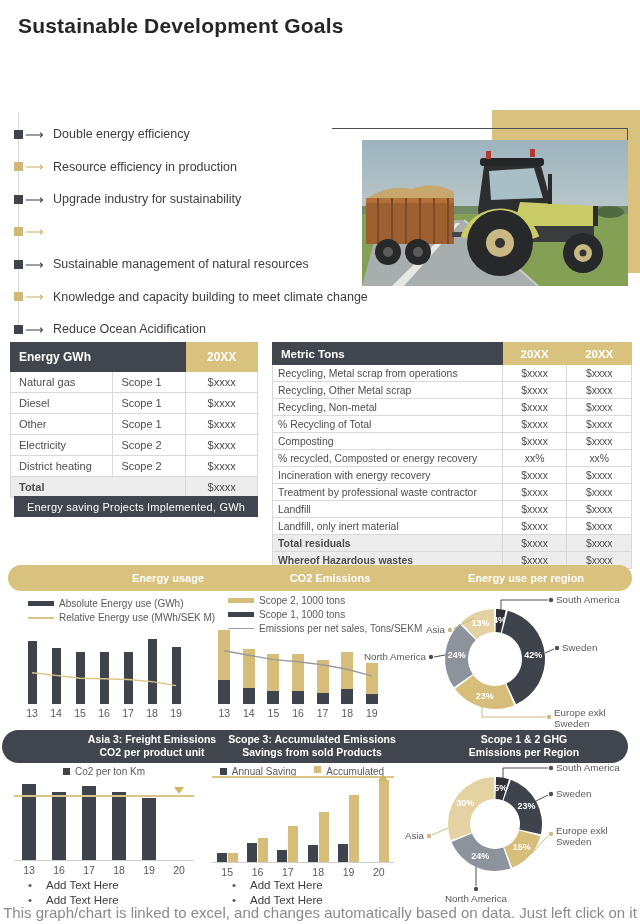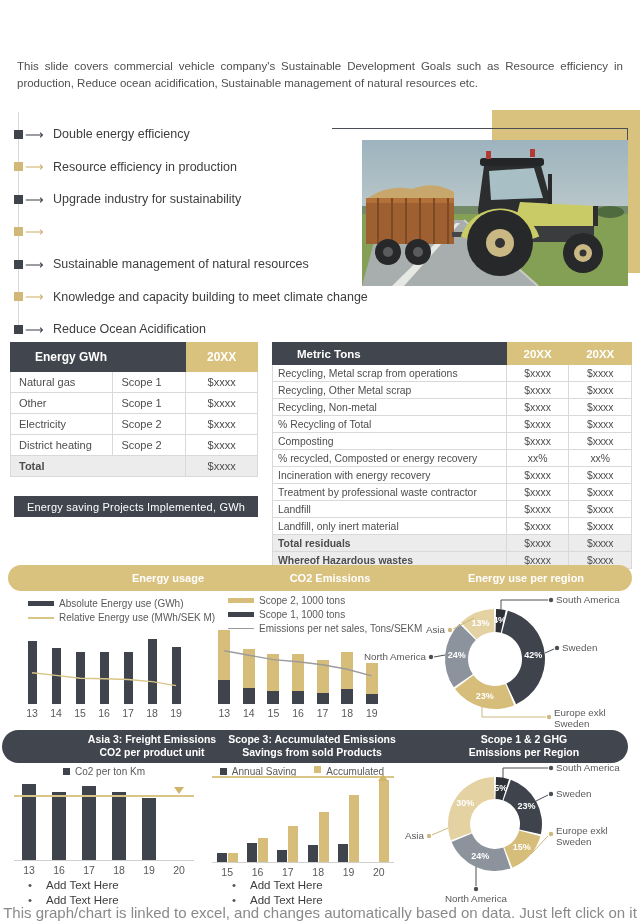--- a/index.html
+++ b/index.html
@@ -30,21 +30,21 @@
   .tbl{position:absolute;background:#fff;}
   .tbl td,.tbl th{border:1px solid #d9d9d9;color:#4d4d4d;}
   .energy{left:10px;top:342px;width:248px;font-size:11px;}
   .energy th{height:26px;font-size:12px;}
   .energy td{height:20px;padding:0 0 0 8px;}
   .energy td.c{text-align:center;padding:0;}
   .metric{left:272px;top:342px;width:360px;font-size:10.4px;}
   .metric th{height:19px;font-size:11.5px;}
   .metric td{height:16px;padding:0 0 0 5px;}
   .metric td.c{text-align:center;padding:0;}
-  th.dark{background:#41454d;color:#fff;text-align:left;padding-left:24px;border:1px solid #41454d;margin-left:44px;}
+  th.dark{background:#41454d;color:#fff;text-align:left;padding-left:8px;border:1px solid #41454d;margin-left:44px;}
   th.gold{background:#d9c17e;color:#fff;text-align:center;border:1px solid #d9c17e;}
   tr.boldrow td{background:#ececec;font-weight:700;}
   tr.boldrow td.c{font-weight:400;}
   .w1{width:102px;margin-top:40px;}.w2{width:70px;}.w3{width:76px;}
   .m1{width:232px;}.m2{width:64px;}.m3{width:64px;}
   
   .banner{position:absolute;left:14px;top:496px;width:244px;height:21px;background:#41454d;color:#fff;
           font-size:11px;display:flex;align-items:center;justify-content:center;letter-spacing:.2px;}
   
   .pill1{position:absolute;left:8px;top:565px;width:624px;height:26px;background:#d9c17e;border-radius:13px;}
@@ -83,21 +83,21 @@
   .brow{display:flex;margin-bottom:3px;}
   .bdot{width:18px;flex:0 0 18px;text-align:left;color:#555;}
   
   .footer{position:absolute;left:0;top:904px;width:640px;text-align:center;font-size:15px;color:#8a8a8a;}
 </style>
 </head>
 <body>
 
 <div class="slide">
 
-  <p class="desc">This slide covers commercial vehicle company's Sustainable Development Goals such as Resource efficiency in production, Reduce ocean acidification, Sustainable management of natural resources etc.</p>
+  <h1 class="title">Sustainable Development Goals</h1>
 
   <div class="connector"></div>
   <div class="goal-list" id="goals">
       <div class="goal-item">
         <div class="sq dark"></div>
         <div class="arrow dark">⟶</div>
         <div class="gtext">Double energy efficiency</div>
       </div>
       <div class="goal-item">
         <div class="sq gold"></div>
@@ -188,20 +188,25 @@
   <table class="tbl energy">
     <thead>
       <tr>
         <th class="dark" colspan="2">Energy GWh</th>
         <th class="gold w3">20XX</th>
       </tr>
     </thead>
     <tbody id="energy-body">
         <tr>
           <td class="w1">Natural gas</td>
+          <td class="w2">Scope 1</td>
+          <td class="c w3">$xxxx</td>
+        </tr>
+        <tr>
+          <td class="w1">Diesel</td>
           <td class="w2">Scope 1</td>
           <td class="c w3">$xxxx</td>
         </tr>
         <tr>
           <td class="w1">Other</td>
           <td class="w2">Scope 1</td>
           <td class="c w3">$xxxx</td>
         </tr>
         <tr>
           <td class="w1">Electricity</td>

